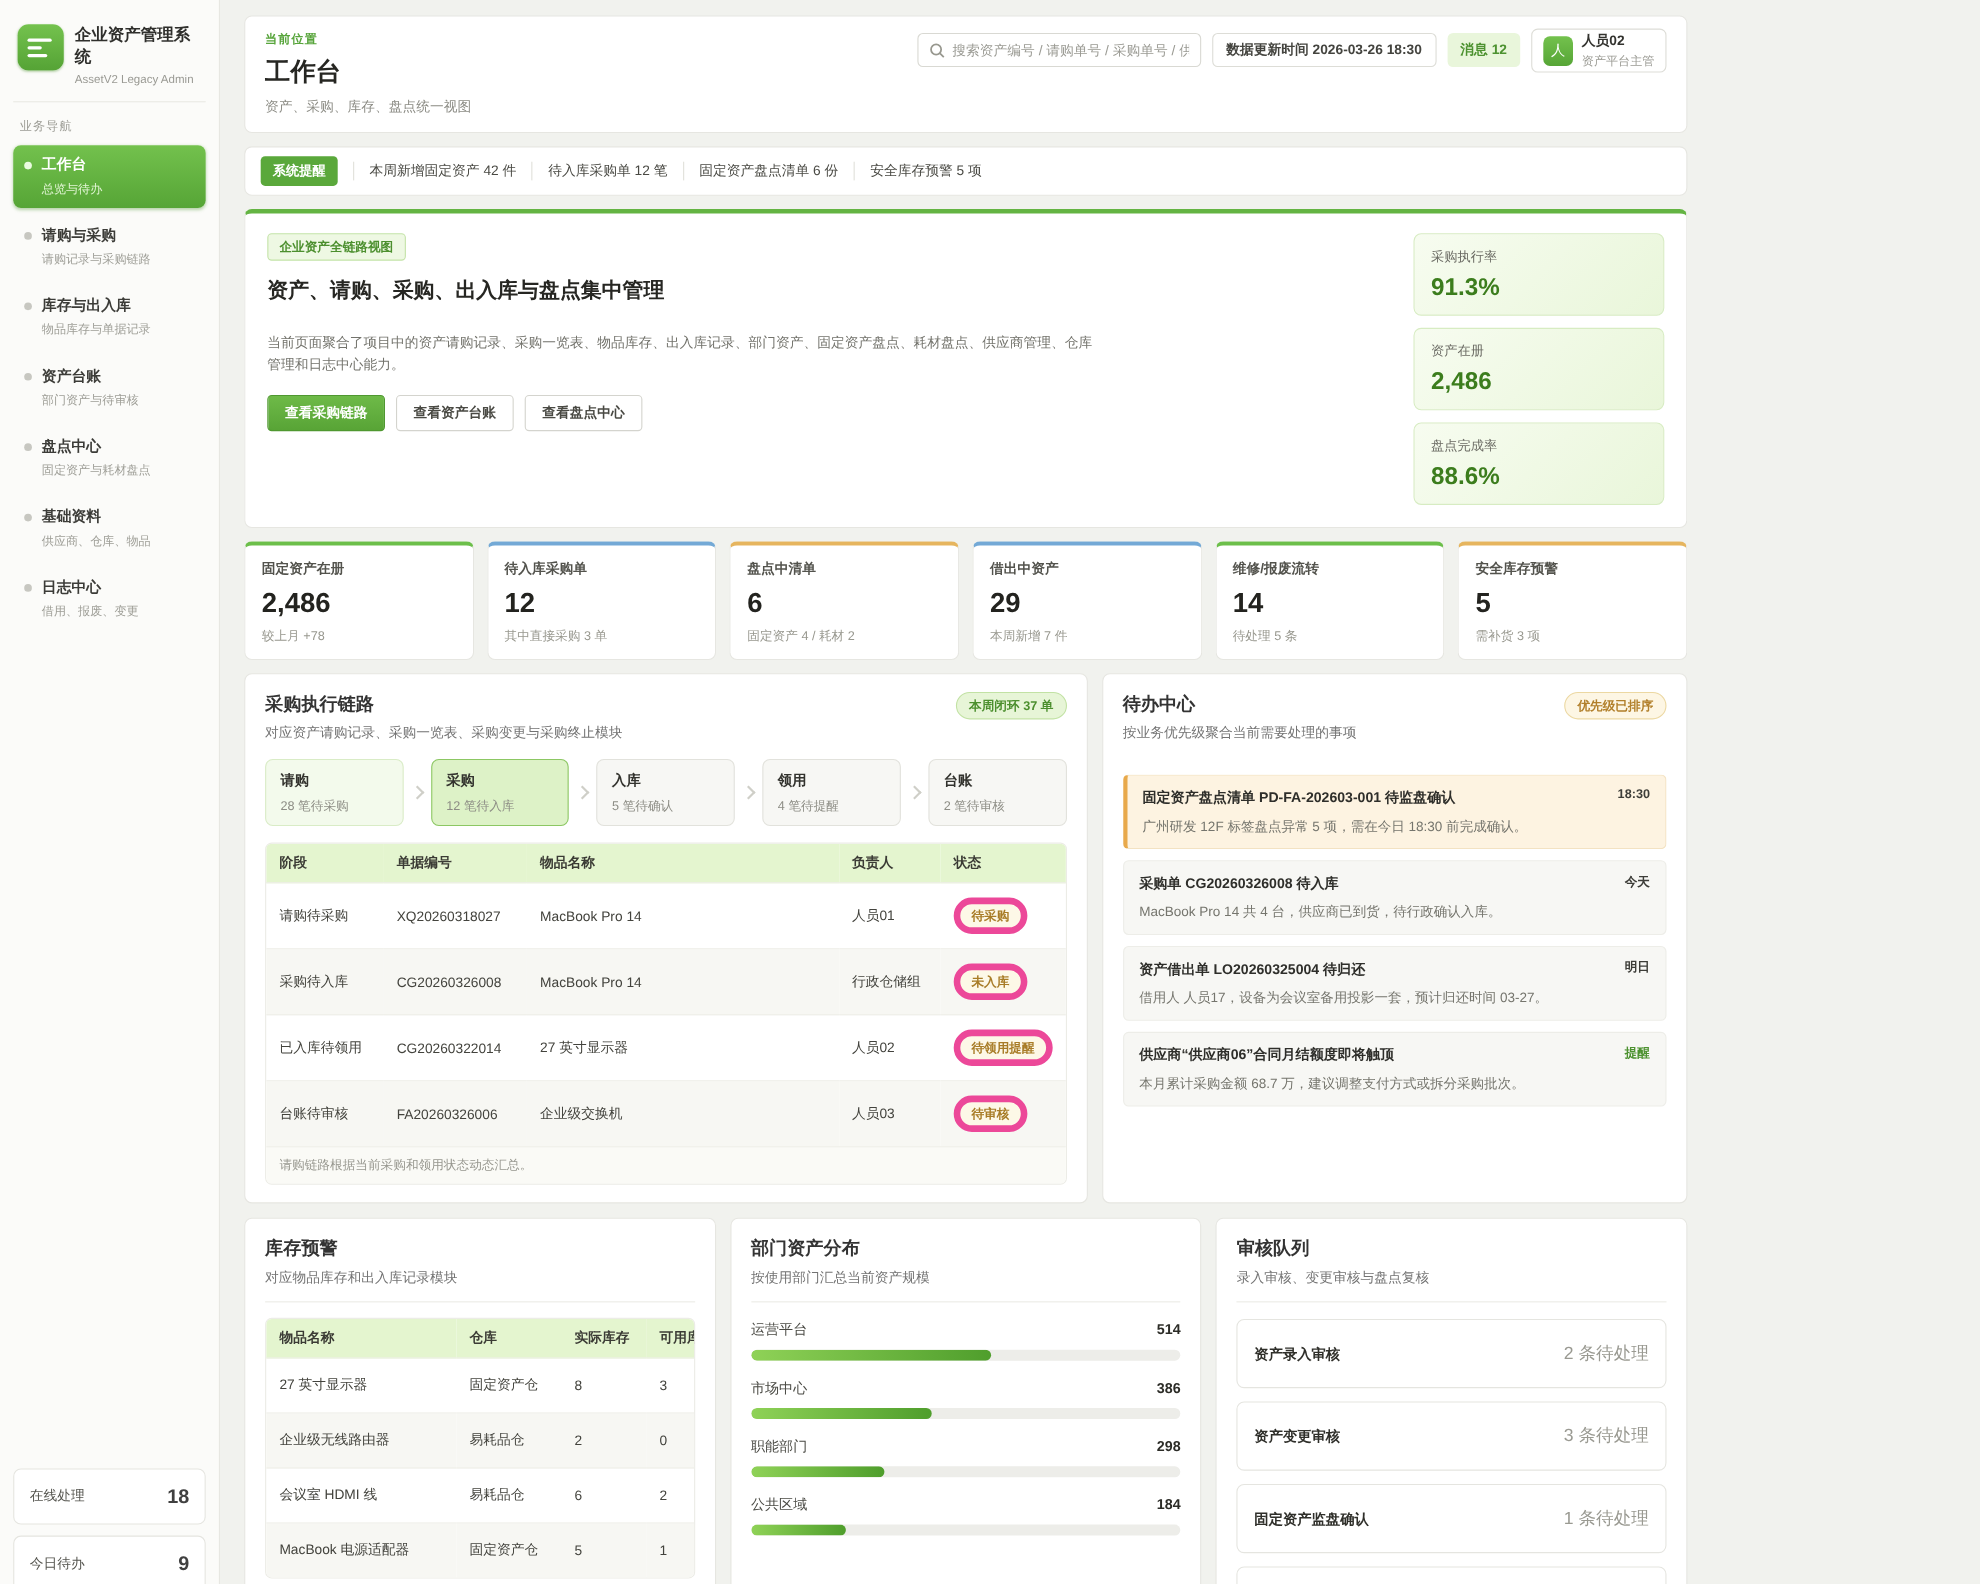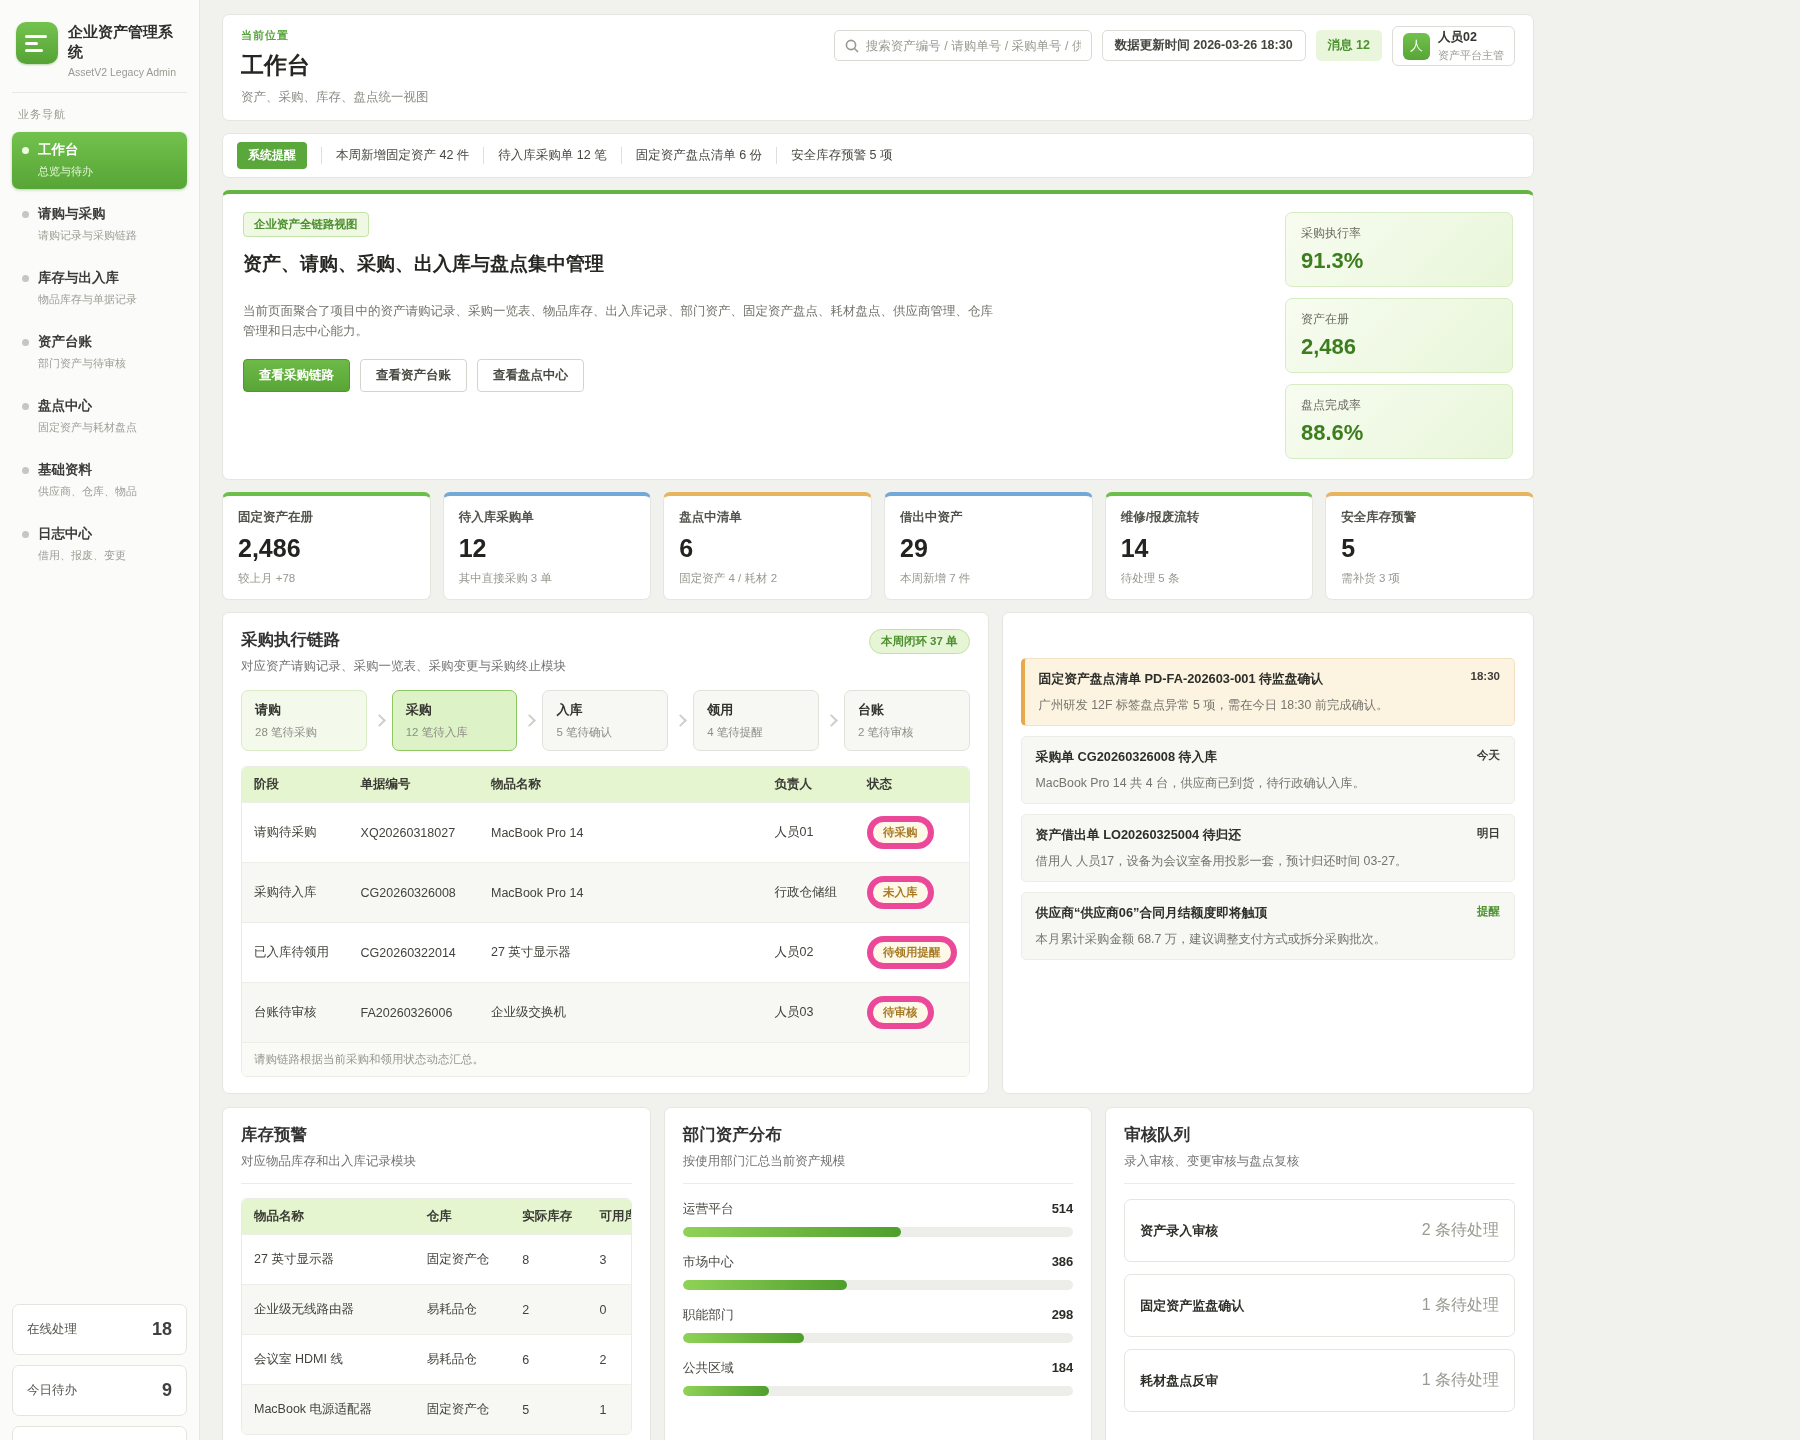--- a/index.html
+++ b/index.html
@@ -397,20 +397,27 @@
                 <td>人员03</td>
                 <td><span class="status-pill">待审核</span></td>
               </tr>
             </tbody>
           </table>
           <div class="footnote">请购链路根据当前采购和领用状态动态汇总。</div>
         </div>
       </div>
 
       <div class="card todo">
+        <div class="sec-hd">
+          <div>
+            <div class="sec-title">待办中心</div>
+            <div class="sec-sub">按业务优先级聚合当前需要处理的事项</div>
+          </div>
+          <span class="pill-amber">优先级已排序</span>
+        </div>
         <div class="todo-list">
           <div class="todo-item urgent">
             <div class="todo-top">
               <span class="todo-title">固定资产盘点清单 PD-FA-202603-001 待监盘确认</span>
               <span class="todo-time">18:30</span>
             </div>
             <div class="todo-desc">广州研发 12F 标签盘点异常 5 项，需在今日 18:30 前完成确认。</div>
           </div>
           <div class="todo-item">
             <div class="todo-top">
@@ -532,20 +539,24 @@
       <div class="card bot-card">
         <div class="sec-title">审核队列</div>
         <div class="sec-sub">录入审核、变更审核与盘点复核</div>
         <div class="divider"></div>
         <div class="audit-list">
           <div class="audit-item">
             <span class="audit-name">资产录入审核</span>
             <span class="audit-count">2 条待处理</span>
           </div>
           <div class="audit-item">
+            <span class="audit-name">资产变更审核</span>
+            <span class="audit-count">3 条待处理</span>
+          </div>
+          <div class="audit-item">
             <span class="audit-name">固定资产监盘确认</span>
             <span class="audit-count">1 条待处理</span>
           </div>
           <div class="audit-item">
             <span class="audit-name">耗材盘点反审</span>
             <span class="audit-count">1 条待处理</span>
           </div>
         </div>
       </div>
     </section>

